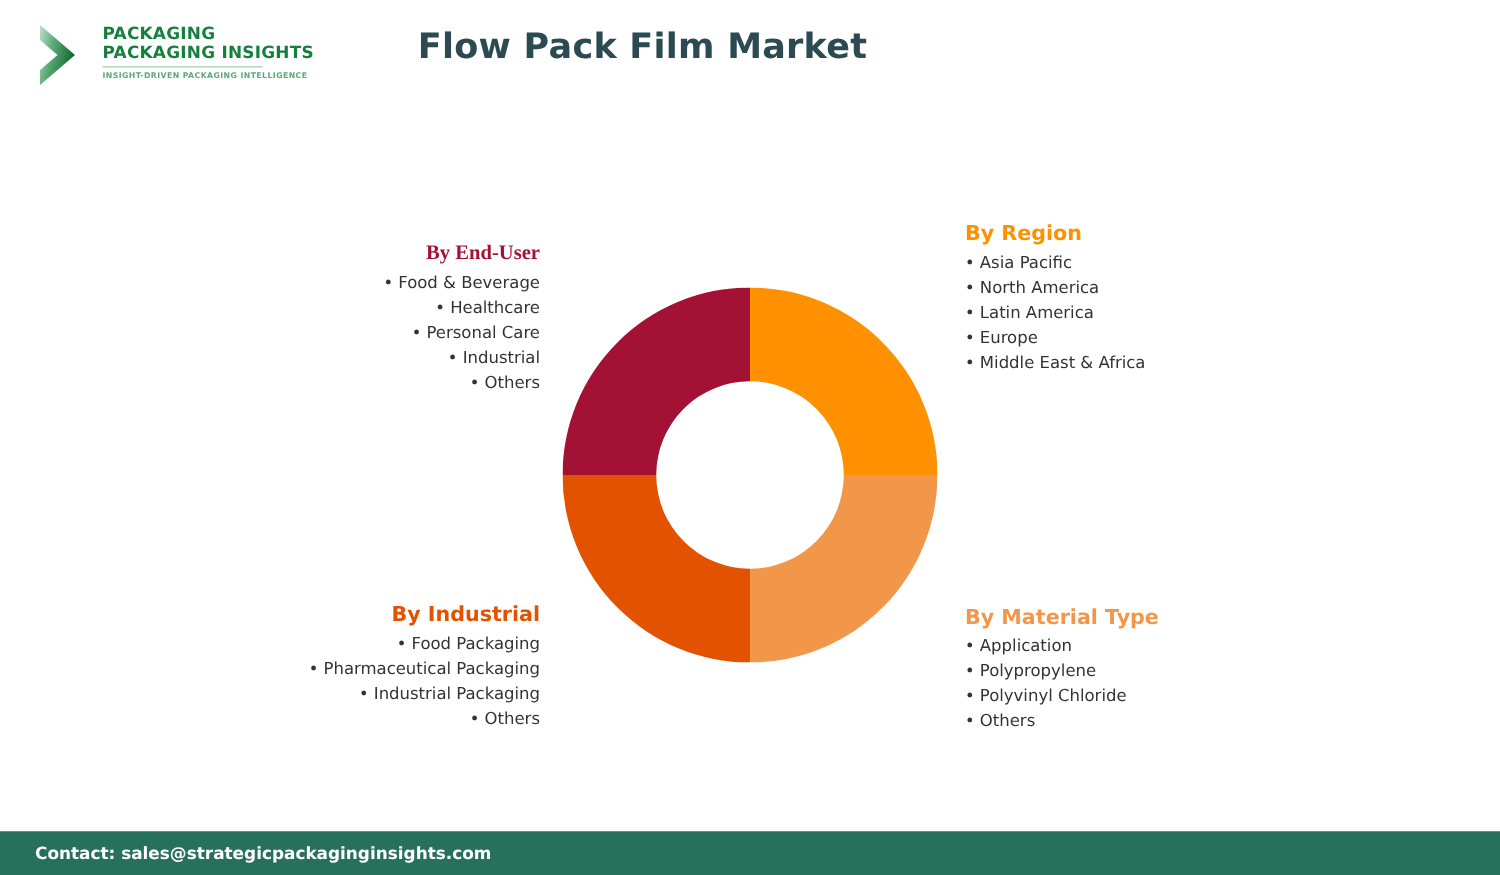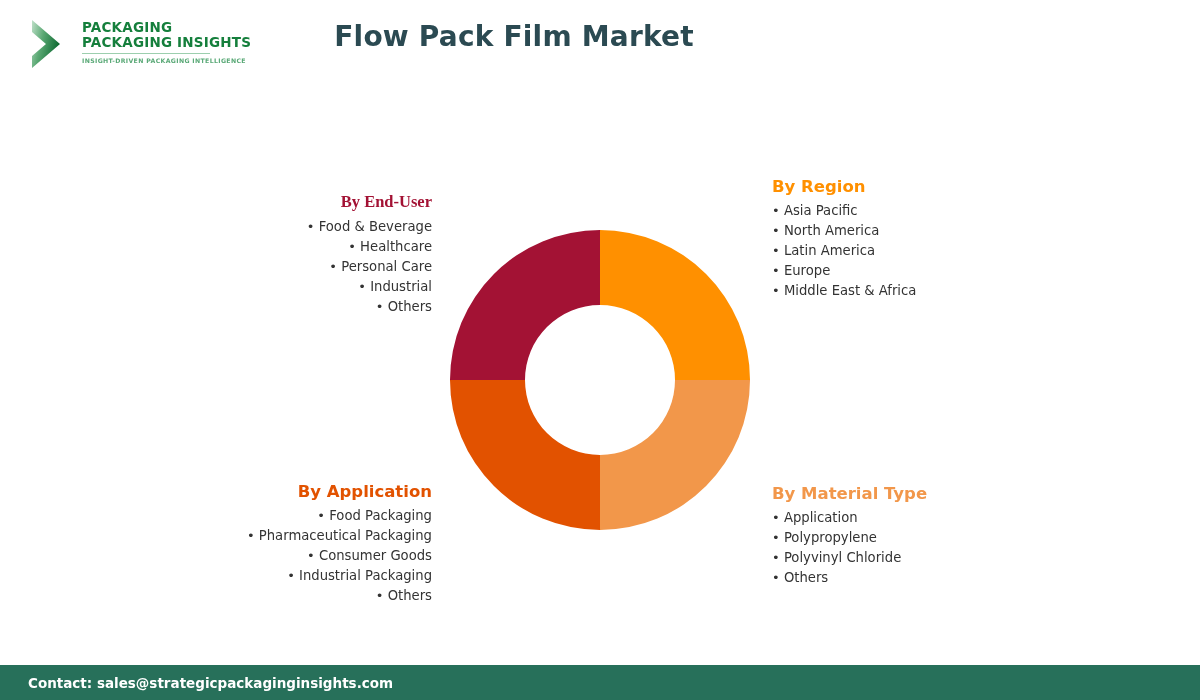--- a/index.html
+++ b/index.html
@@ -187,25 +187,24 @@
   <ul class="seg-list">
     <li><span class="bullet">•</span> <span>Asia Pacific</span></li>
     <li><span class="bullet">•</span> <span>North America</span></li>
     <li><span class="bullet">•</span> <span>Latin America</span></li>
     <li><span class="bullet">•</span> <span>Europe</span></li>
     <li><span class="bullet">•</span> <span>Middle East &amp; Africa</span></li>
   </ul>
 </div>
 
 <div class="seg align-right" id="seg-application">
-  <div class="seg-title" style="color: rgb(226, 82, 0);">By Application</div>
+  <div class="seg-title" style="color: rgb(226, 82, 0);">By Industrial</div>
   <ul class="seg-list">
     <li><span class="bullet">•</span> <span>Food Packaging</span></li>
     <li><span class="bullet">•</span> <span>Pharmaceutical Packaging</span></li>
-    <li><span class="bullet">•</span> <span>Consumer Goods</span></li>
     <li><span class="bullet">•</span> <span>Industrial Packaging</span></li>
     <li><span class="bullet">•</span> <span>Others</span></li>
   </ul>
 </div>
 
 <div class="seg align-left" id="seg-material">
   <div class="seg-title" style="color: rgb(242, 151, 74);">By Material Type</div>
   <ul class="seg-list">
     <li><span class="bullet">•</span> <span>Application</span></li>
     <li><span class="bullet">•</span> <span>Polypropylene</span></li>

